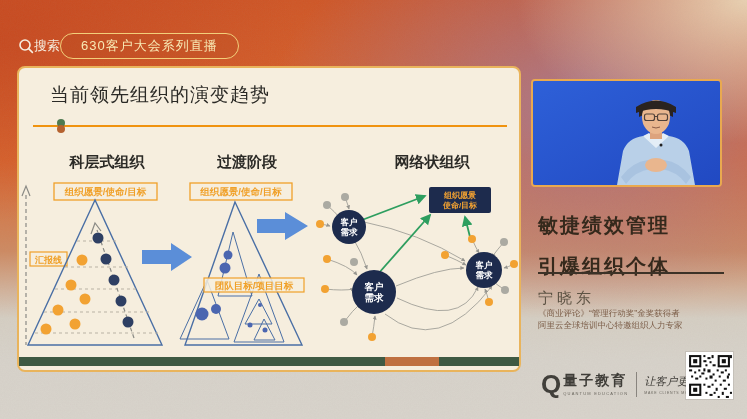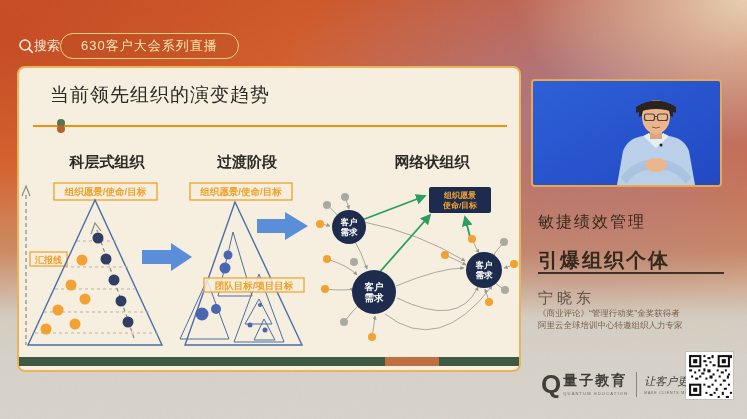--- a/index.html
+++ b/index.html
@@ -24,21 +24,21 @@
   .u-dot{position:absolute;left:38px;top:51px;width:8px;height:14px;}
   .u-dot i{display:block;width:8px;height:8px;border-radius:50%;}
   .u-dot .g{background:#4f7a50;margin-bottom:-2px;}
   .u-dot .o{background:#b5622f;}
   .diagram{position:absolute;left:0;top:70px;}
   .slide-bar{position:absolute;left:0;bottom:4px;width:100%;height:9px;background:#3f5a43;}
   .slide-bar i{position:absolute;left:366px;top:0;width:54px;height:9px;background:#bf7040;}
   
   .video{position:absolute;left:531px;top:79px;width:191px;height:108px;border:2px solid #e9a94f;border-radius:4px;overflow:hidden;}
   .course{position:absolute;left:538px;top:212px;color:#35291c;}
-  .course .l1{font-size:16px;font-weight:normal;letter-spacing:2px;}
+  .course .l1{font-size:20px;font-weight:bold;letter-spacing:2px;}
   .course .l2{font-size:20px;font-weight:bold;letter-spacing:2px;margin-top:14px;}
   .divider{position:absolute;left:538px;top:272px;width:186px;height:2px;background:#3c3227;}
   .speaker{position:absolute;left:538px;top:282px;font-size:15px;color:#5d5344;letter-spacing:4px;margin-top:7px;}
   .creds{position:absolute;left:538px;top:308px;font-size:8.5px;color:#7c5e49;line-height:11.5px;}
   
   .brand{position:absolute;left:541px;top:371px;display:flex;align-items:center;}
   .qmark{font-size:26px;font-weight:bold;color:#413f3a;line-height:26px;}
   .bname{margin-left:2px;}
   .bname .cn{font-size:14px;font-weight:bold;color:#3f3d38;letter-spacing:2px;}
   .bname .en{font-size:4px;color:#6a665e;letter-spacing:1.2px;margin-top:1px;}

